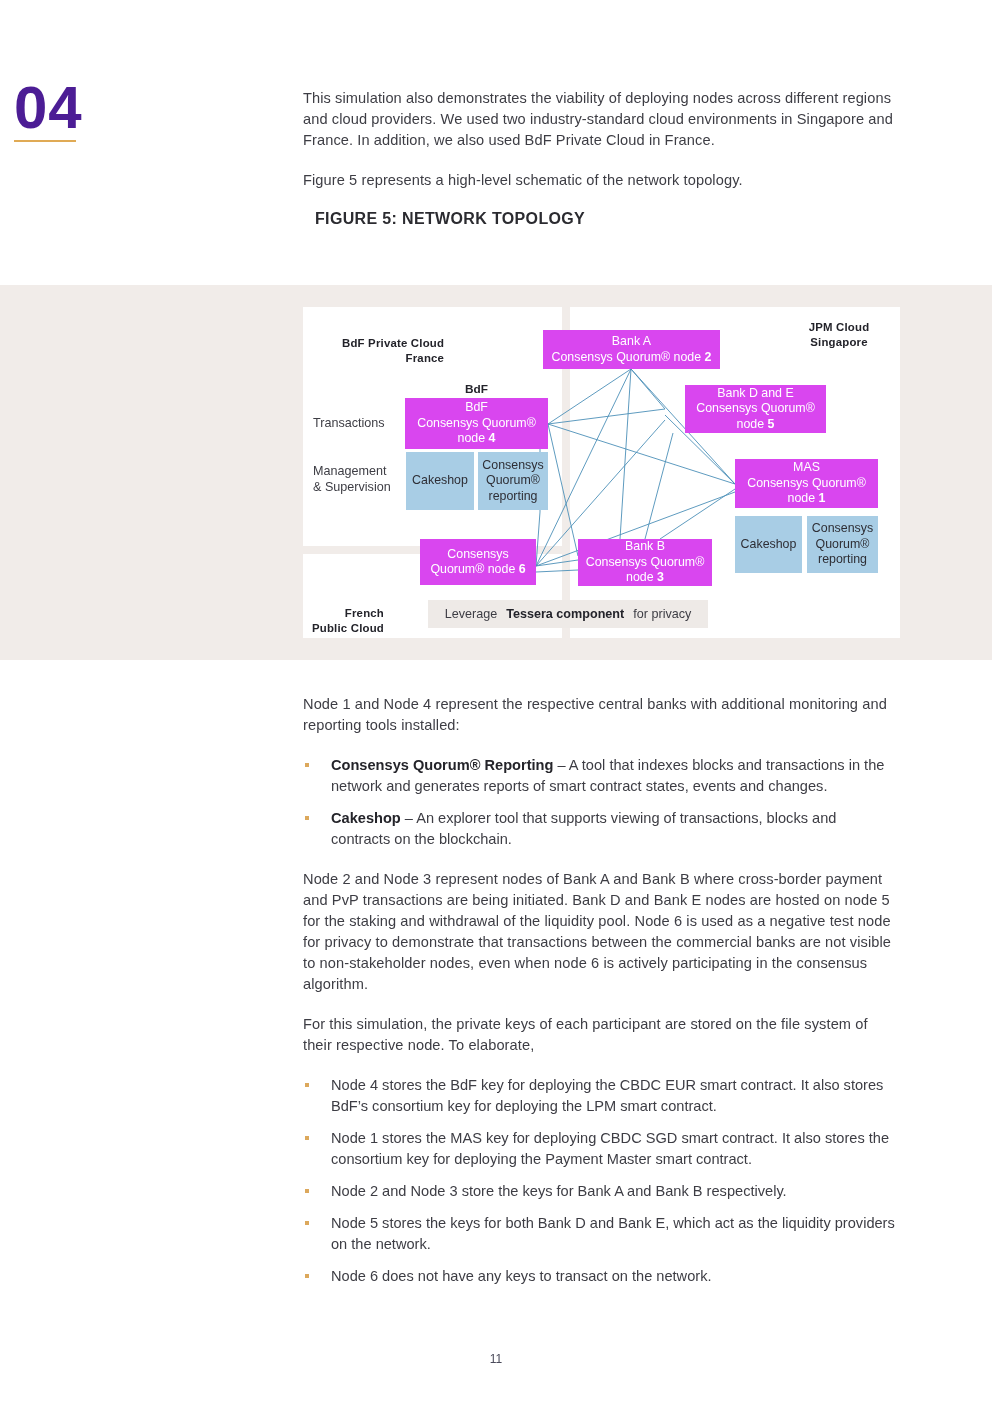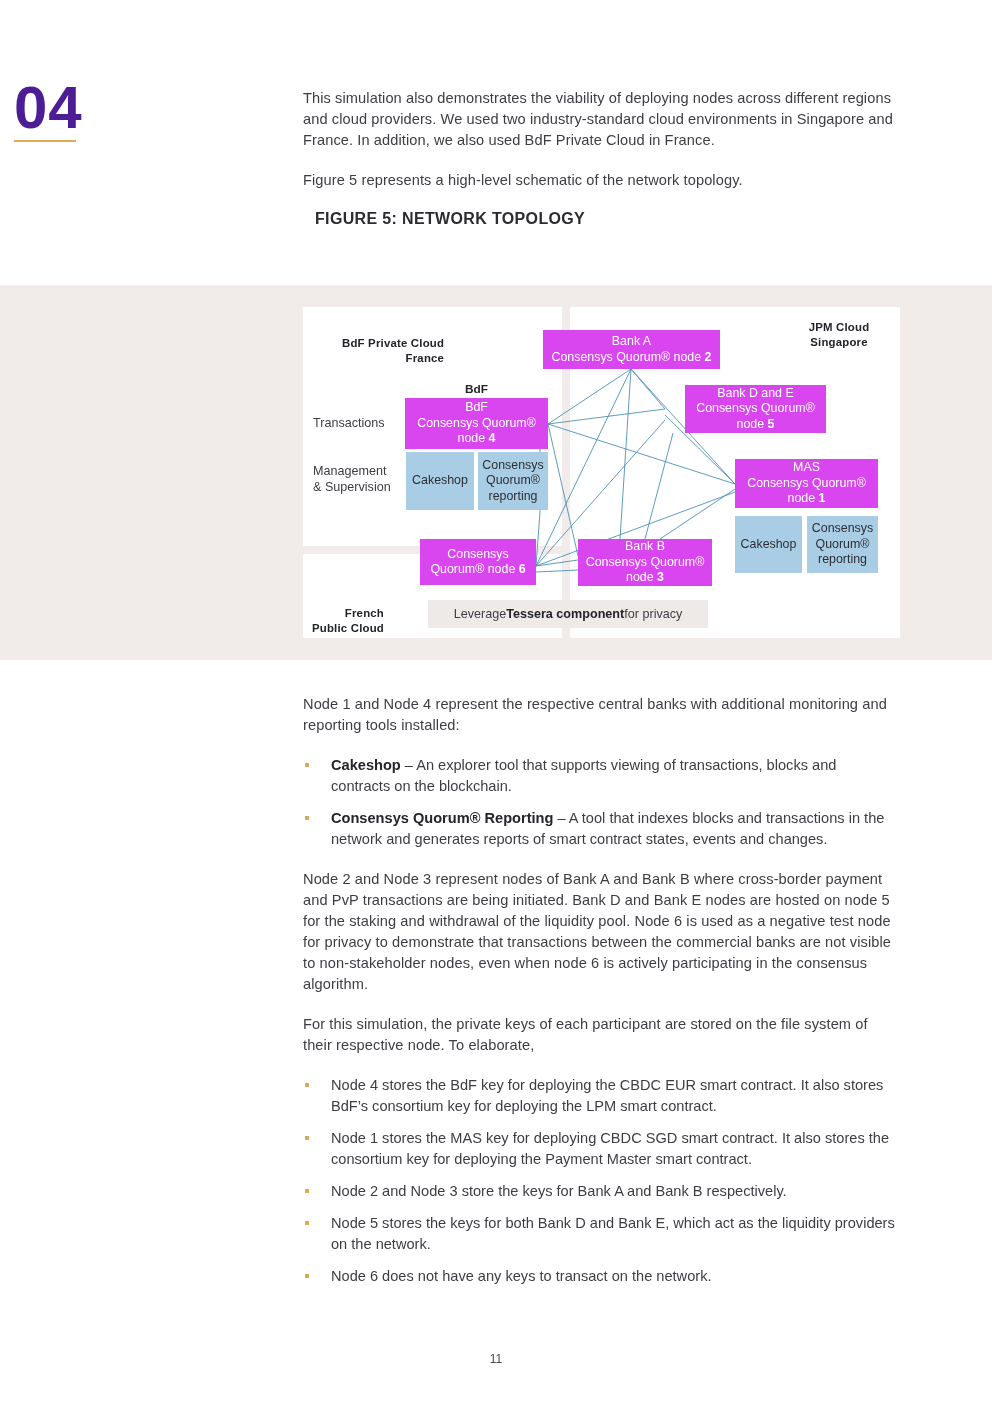--- a/index.html
+++ b/index.html
@@ -185,20 +185,21 @@
   #tessera-bar {
     position: absolute;
     left: 428px; top: 600px;
     width: 280px; height: 28px;
     background: #eeeae7;
     display: flex;
     align-items: center;
     justify-content: center;
     font-size: 12.6px;
     color: #3d3d44;
+    gap: 9px;
   }
   #tessera-bar b { color: #23232a; font-weight: bold; }
 
   #edges {
     position: absolute;
     left: 0; top: 0;
     width: 992px; height: 1403px;
     pointer-events: none;
   }
 
@@ -347,25 +348,25 @@
   <span>Leverage </span>
     <b>Tessera component</b>
     <span> for privacy</span>
 </div>
 
 <div class="col" style="top:694px;">
   <p class="body">Node 1 and Node 4 represent the respective central banks with additional monitoring and reporting tools installed:</p>
   <ul class="bullets">
     <li>
       <span class="dot"></span>
-      <b>Cakeshop</b><span> – An explorer tool that supports viewing of transactions, blocks and contracts on the blockchain.</span>
+      <b>Consensys Quorum® Reporting</b><span> – A tool that indexes blocks and transactions in the network and generates reports of smart contract states, events and changes.</span>
     </li>
     <li>
       <span class="dot"></span>
-      <b>Consensys Quorum® Reporting</b><span> – A tool that indexes blocks and transactions in the network and generates reports of smart contract states, events and changes.</span>
+      <b>Cakeshop</b><span> – An explorer tool that supports viewing of transactions, blocks and contracts on the blockchain.</span>
     </li>
   </ul>
   <p class="body" style="margin-top:19px;">Node 2 and Node 3 represent nodes of Bank A and Bank B where cross-border payment and PvP transactions are being initiated. Bank D and Bank E nodes are hosted on node 5 for the staking and withdrawal of the liquidity pool. Node 6 is used as a negative test node for privacy to demonstrate that transactions between the commercial banks are not visible to non-stakeholder nodes, even when node 6 is actively participating in the consensus algorithm.</p>
   <p class="body">For this simulation, the private keys of each participant are stored on the file system of their respective node. To elaborate,</p>
   <ul class="bullets">
     <li><span class="dot"></span><span>Node 4 stores the BdF key for deploying the CBDC EUR smart contract. It also stores BdF’s consortium key for deploying the LPM smart contract.</span></li>
     <li><span class="dot"></span><span>Node 1 stores the MAS key for deploying CBDC SGD smart contract. It also stores the consortium key for deploying the Payment Master smart contract.</span></li>
     <li><span class="dot"></span><span>Node 2 and Node 3 store the keys for Bank A and Bank B respectively.</span></li>
     <li><span class="dot"></span><span>Node 5 stores the keys for both Bank D and Bank E, which act as the liquidity providers on the network.</span></li>
     <li><span class="dot"></span><span>Node 6 does not have any keys to transact on the network.</span></li>

